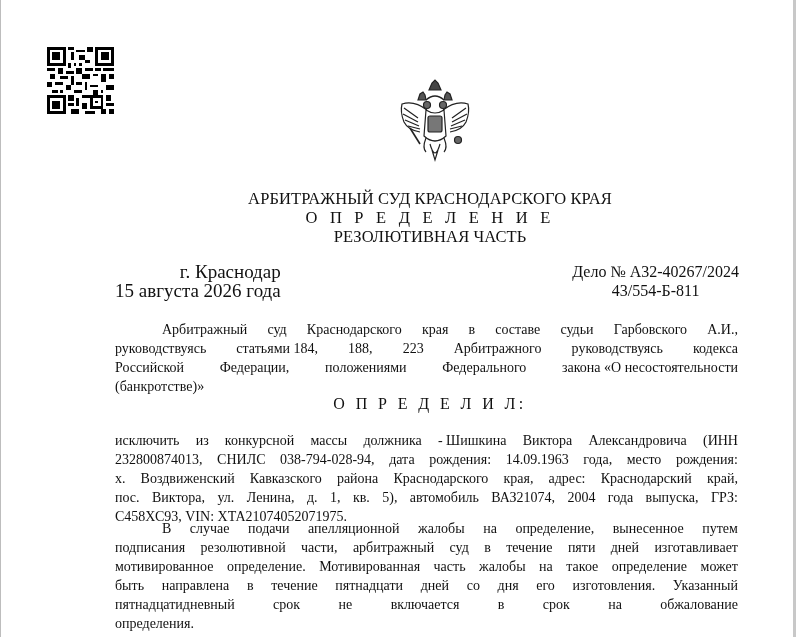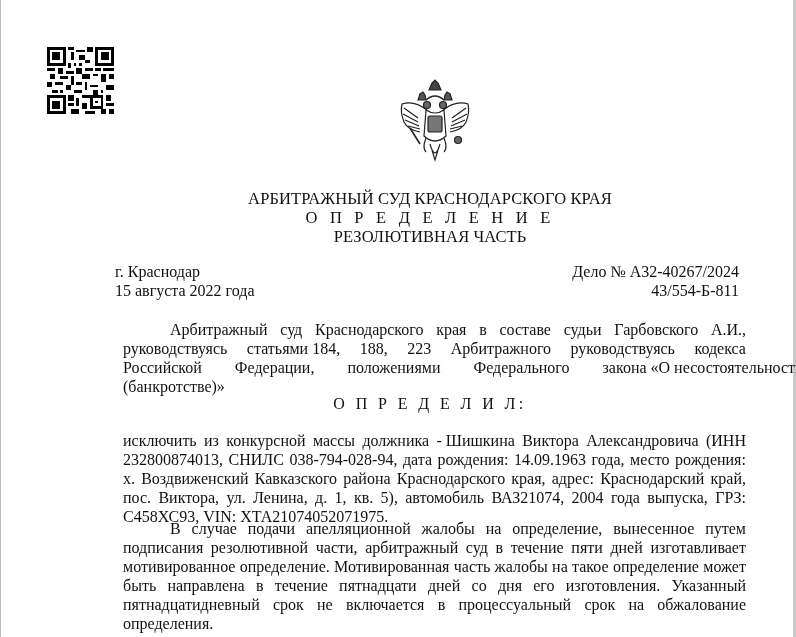--- a/index.html
+++ b/index.html
@@ -10,23 +10,23 @@
     color:#111;
   }
   .page-edge-left { position:absolute; left:0; top:0; width:1px; height:637px; background:#bdbdbd; }
   .page-edge-right { position:absolute; left:793px; top:0; width:3px; height:637px; background:#c8c8c8; }
   .qr { position:absolute; left:47px; top:47px; width:67px; height:67px; }
   .emblem { position:absolute; left:396px; top:78px; width:78px; height:86px; }
   .hdr { position:absolute; left:0; width:860px; text-align:center; font-size:16.5px; line-height:19px; letter-spacing:0.1px; }
   .hdr.l1 { top:189px; }
   .hdr.l2 { top:208px; letter-spacing:4.2px; }
   .hdr.l3 { top:227px; }
-  .meta-left { position:absolute; left:115px; top:262px; font-size:16px; line-height:19px; }
-  .meta-right { position:absolute; right:57px; top:262px; font-size:16px; line-height:19px; text-align:right; }
-  .para { position:absolute; left:123px; width:623px; font-size:16px; line-height:19px; text-align:justify; }
+  .meta-left { position:absolute; left:115px; top:262px; font-size:19px; line-height:19px;text-align:right; }
+  .meta-right { position:absolute; right:57px; top:262px; font-size:16px; line-height:19px; text-align:center; }
+  .para { position:absolute; left:115px; width:623px; font-size:14px; line-height:19px; text-align:justify; }
   .j { display:flex; justify-content:space-between; }
   .p1 { top:320px; }
   .decided { position:absolute; left:0; width:860px; top:394px; text-align:center; font-size:16px; letter-spacing:3.4px; line-height:19px; }
   .p2 { top:431px; }
   .p3 { top:519px; }
 </style>
 </head>
 <body>
 
 <div class="page-edge-left"></div>
@@ -123,21 +123,21 @@
     <path d="M34 66 Q39 84 44 66 M36 72 L39 82 L42 72"></path>
   </g>
 </svg>
 
 <div class="hdr l1">АРБИТРАЖНЫЙ СУД КРАСНОДАРСКОГО КРАЯ</div>
 <div class="hdr l2">О П Р Е Д Е Л Е Н И Е</div>
 <div class="hdr l3">РЕЗОЛЮТИВНАЯ ЧАСТЬ</div>
 
 <div class="meta-left">
   <div>г. Краснодар</div>
-  <div>15 августа 2022 года</div>
+  <div>15 августа 2026 года</div>
 </div>
 <div class="meta-right">
   <div>Дело № А32-40267/2024</div>
   <div>43/554-Б-811</div>
 </div>
 
 <div class="para p1">
     <div class="j" style="height: 19px; white-space: nowrap; padding-left: 47px;">
       <span>Арбитражный</span>
       <span>суд</span>
@@ -270,19 +270,18 @@
       <span>его</span>
       <span>изготовления.</span>
       <span>Указанный</span>
     </div>
     <div class="j" style="height: 19px; white-space: nowrap;">
       <span>пятнадцатидневный</span>
       <span>срок</span>
       <span>не</span>
       <span>включается</span>
       <span>в</span>
-      <span>процессуальный</span>
       <span>срок</span>
       <span>на</span>
       <span>обжалование</span>
     </div>
     <div style="height: 19px; white-space: nowrap;">определения.</div>
   </div>
 
 </body></html>

